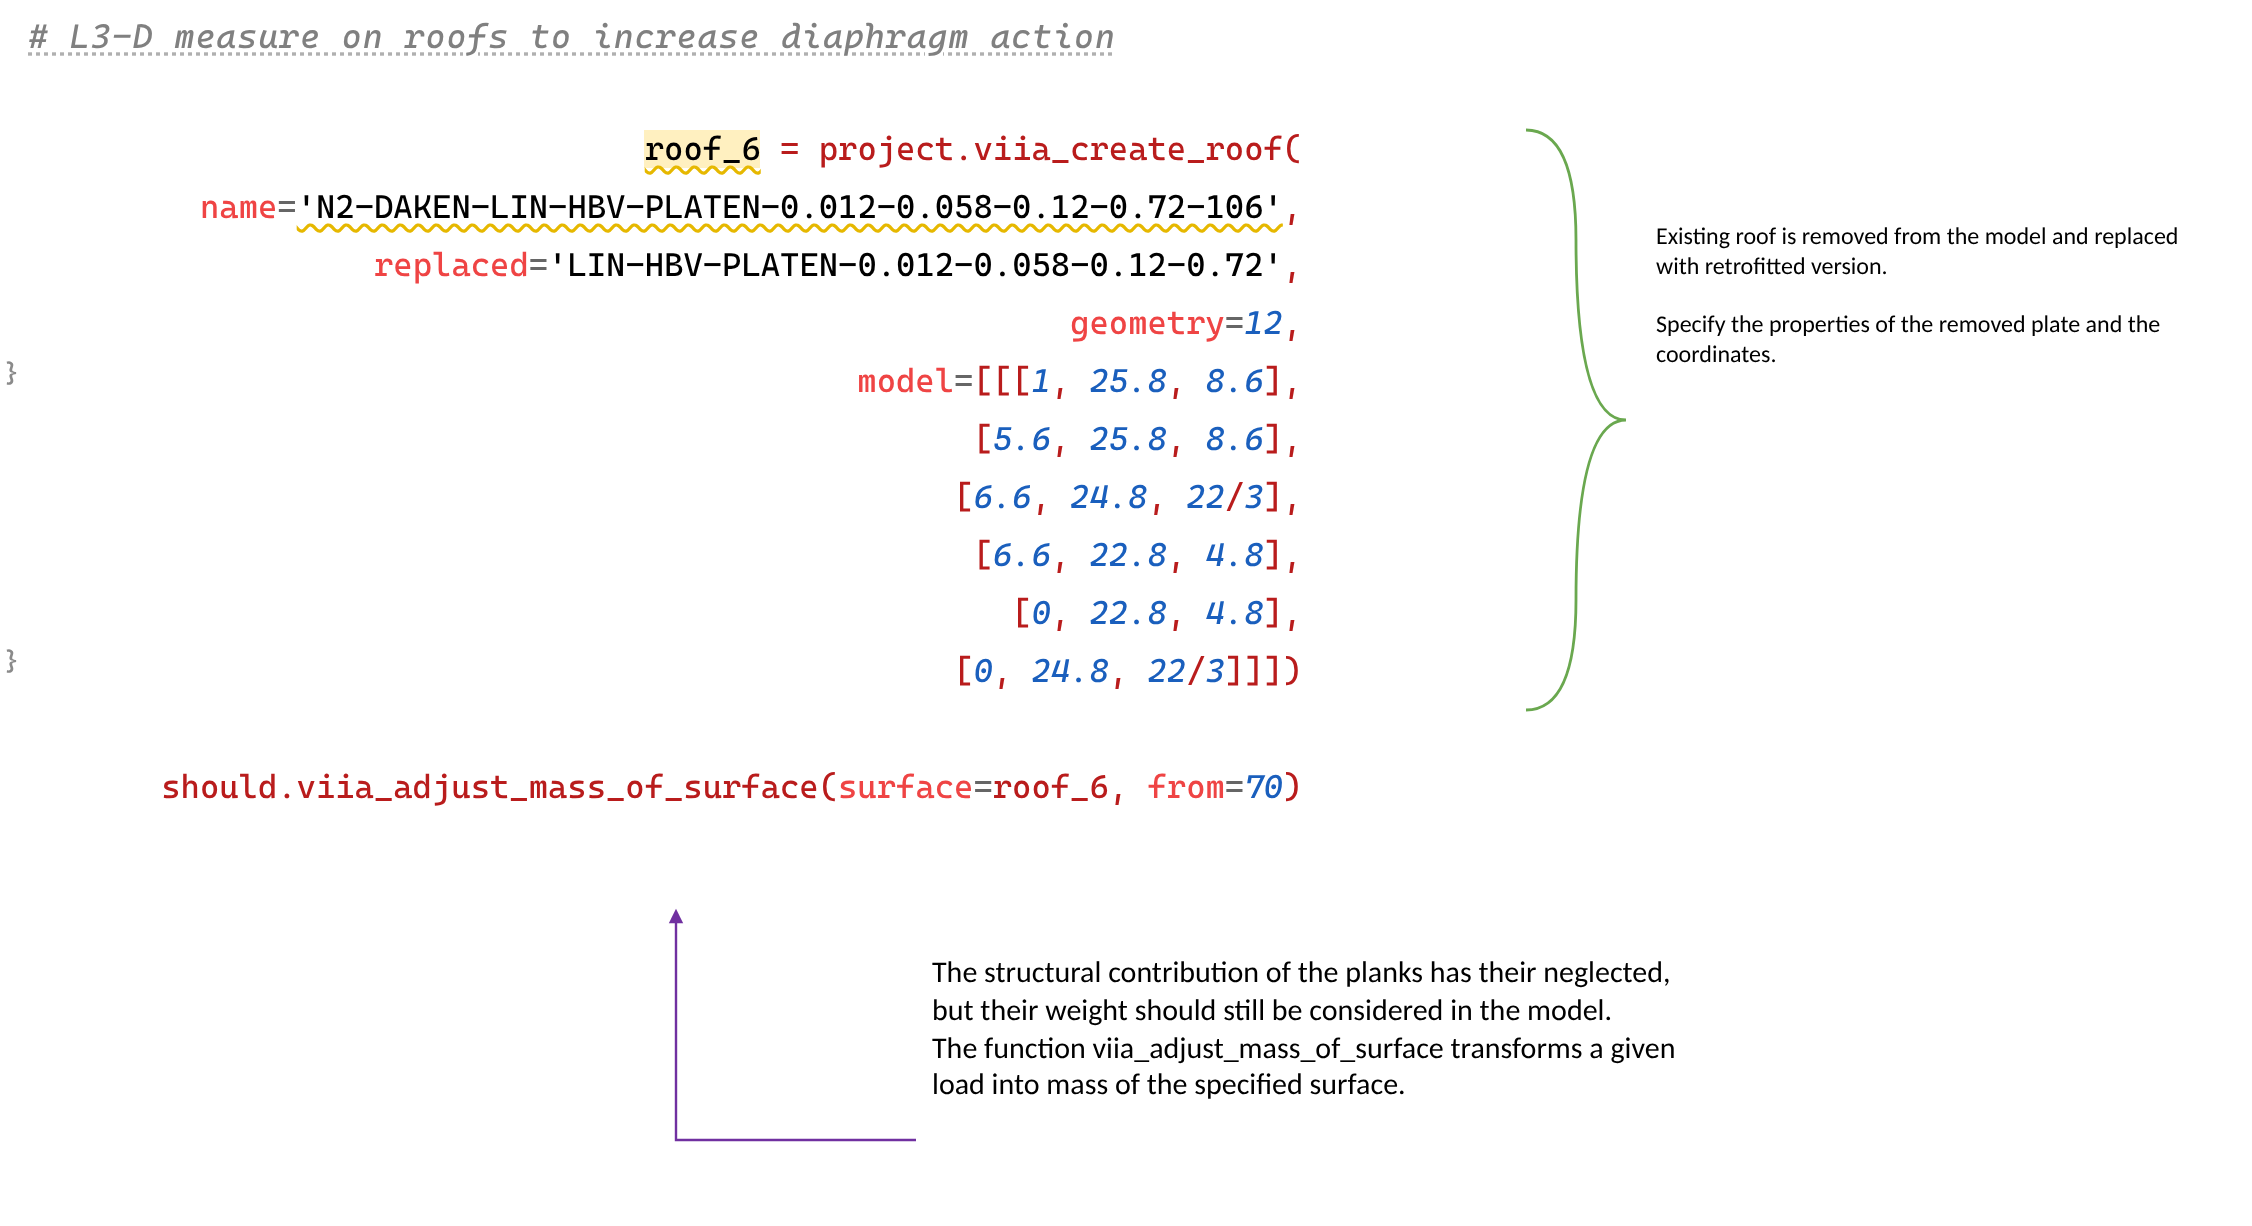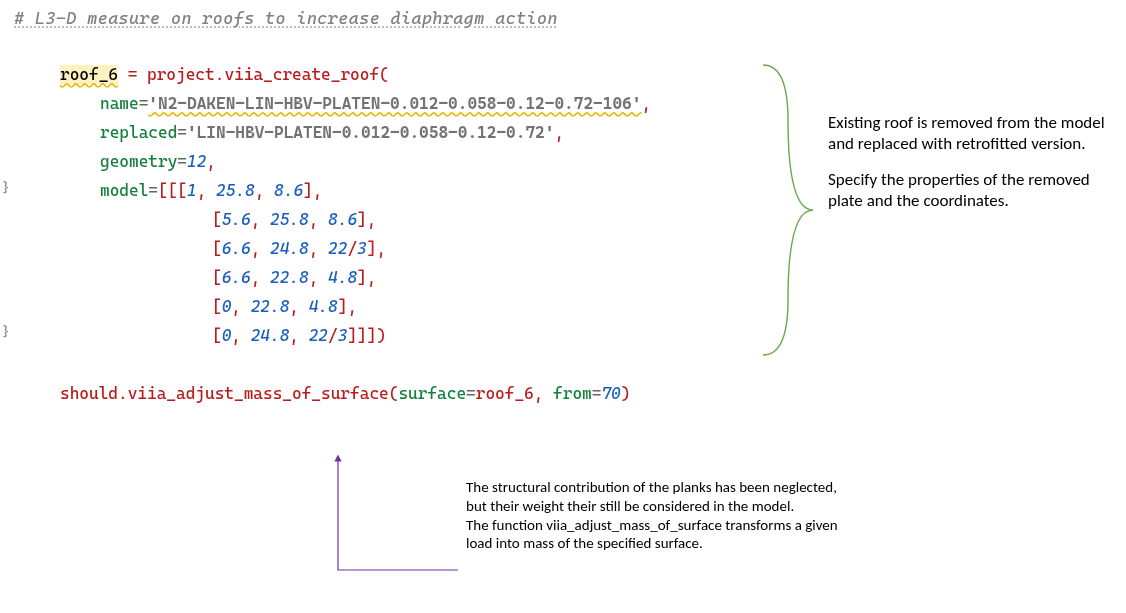--- a/index.html
+++ b/index.html
@@ -1,21 +1,21 @@
 <!DOCTYPE html>
 <html><head>
   <meta charset="utf-8">
   <style>
     * { margin:0; padding:0; box-sizing:border-box; }
     body {
       width:1126px; height:613px;
       font-family:"Segoe UI","Calibri",sans-serif;
       background:#fff; position:relative; overflow:hidden;
     }
-    .mono { font-family:"Cascadia Code","Consolas","Courier New",monospace; }
+    .mono { font-family:"Cascadia Code","Consolas","Courier New",monospace;text-align:right; }
     
     .heading-comment {
       position:absolute; top:8px; left:14px;
       font-style:italic; font-size:17px; letter-spacing:0.5px;
       color:#808080;
     }
     .heading-comment .decor {
       text-decoration:underline dotted #b0b0b0; text-underline-offset:3px;
     }
     
@@ -23,35 +23,35 @@
       position:absolute; left:2px; font-size:13px; color:#8a8a8a;
     }
     
     .code-block {
       position:absolute; left:60px; top:60px;
       font-size:16.5px; line-height:29px;
       color:#000;
     }
     .pln{color:#b91c1c;}    
     .num{color:#1a5fbd;font-style:italic;}    
-    .str{color:#737373;font-weight:bold;}    
+    .str{color:#000000;}    
     .hl{background:#fff0c0;}
     .wavy{text-decoration:underline wavy #e6b800; text-underline-offset:2px;}
-    .arg{color:#15803d;}
+    .arg{color:#ef4444;}
     .eq{color:#666;}
     .indent1{padding-left:40px;}
     .indent-pts{padding-left:152px;}
     
     .brace-right {
       position:absolute; left:758px; top:60px;
     }
     .brace-right svg { overflow:visible; }
     .anno-right {
       position:absolute; left:828px; top:112px;
-      width:280px; font-size:17px; color:#000; line-height:1.25;
+      width:280px; font-size:12px; color:#000; line-height:1.25;
     }
     .anno-right p { margin-bottom:14px; }
     
     .anno-bottom {
       position:absolute; left:466px; top:478px;
       width:380px; font-size:15px; color:#000; line-height:1.25;
     }
     .arrow-bottom { position:absolute; left:330px; top:452px; }
   </style>
 </head>
@@ -124,15 +124,15 @@
     <defs>
       <marker id="arrowhead" markerWidth="8" markerHeight="8" refX="4" refY="4" orient="auto">
         <path d="M1 1 L7 4 L1 7 Z" fill="#7030a0"></path>
       </marker>
     </defs>
     <path d="M 128 118 L 8 118 L 8 6" fill="none" stroke="#7030a0" stroke-width="1.2" marker-end="url(#arrowhead)"></path>
   </svg>
 </div>
 
 <div class="anno-bottom">
-  <div>The structural contribution of the planks has been neglected, but their weight their still be considered in the model.</div>
+  <div>The structural contribution of the planks has their neglected, but their weight should still be considered in the model.</div>
   <div>The function viia_adjust_mass_of_surface transforms a given load into mass of the specified surface.</div>
 </div>
 
 </body></html>

